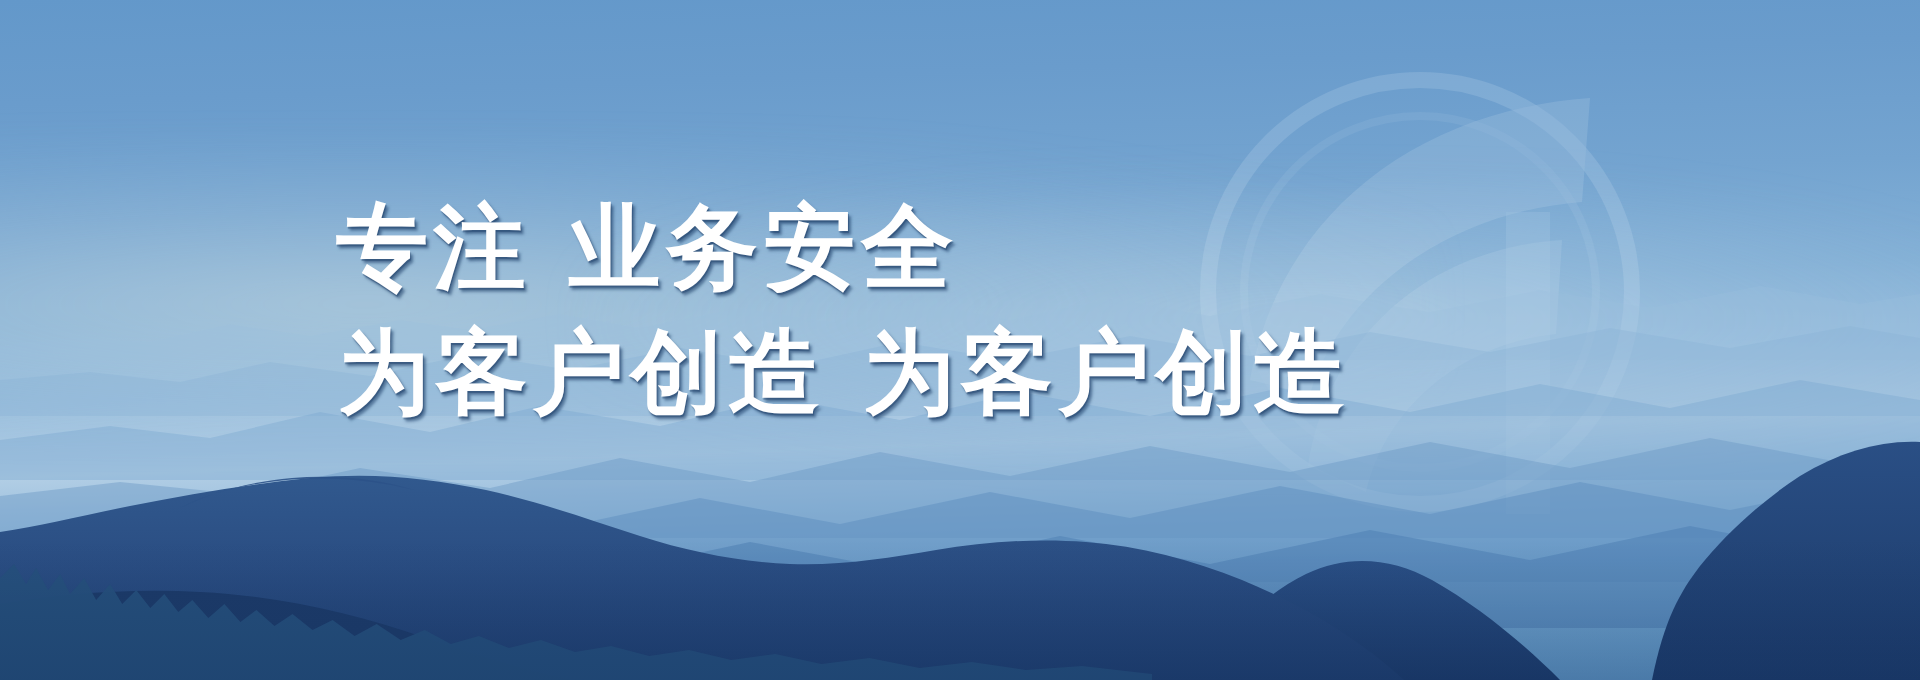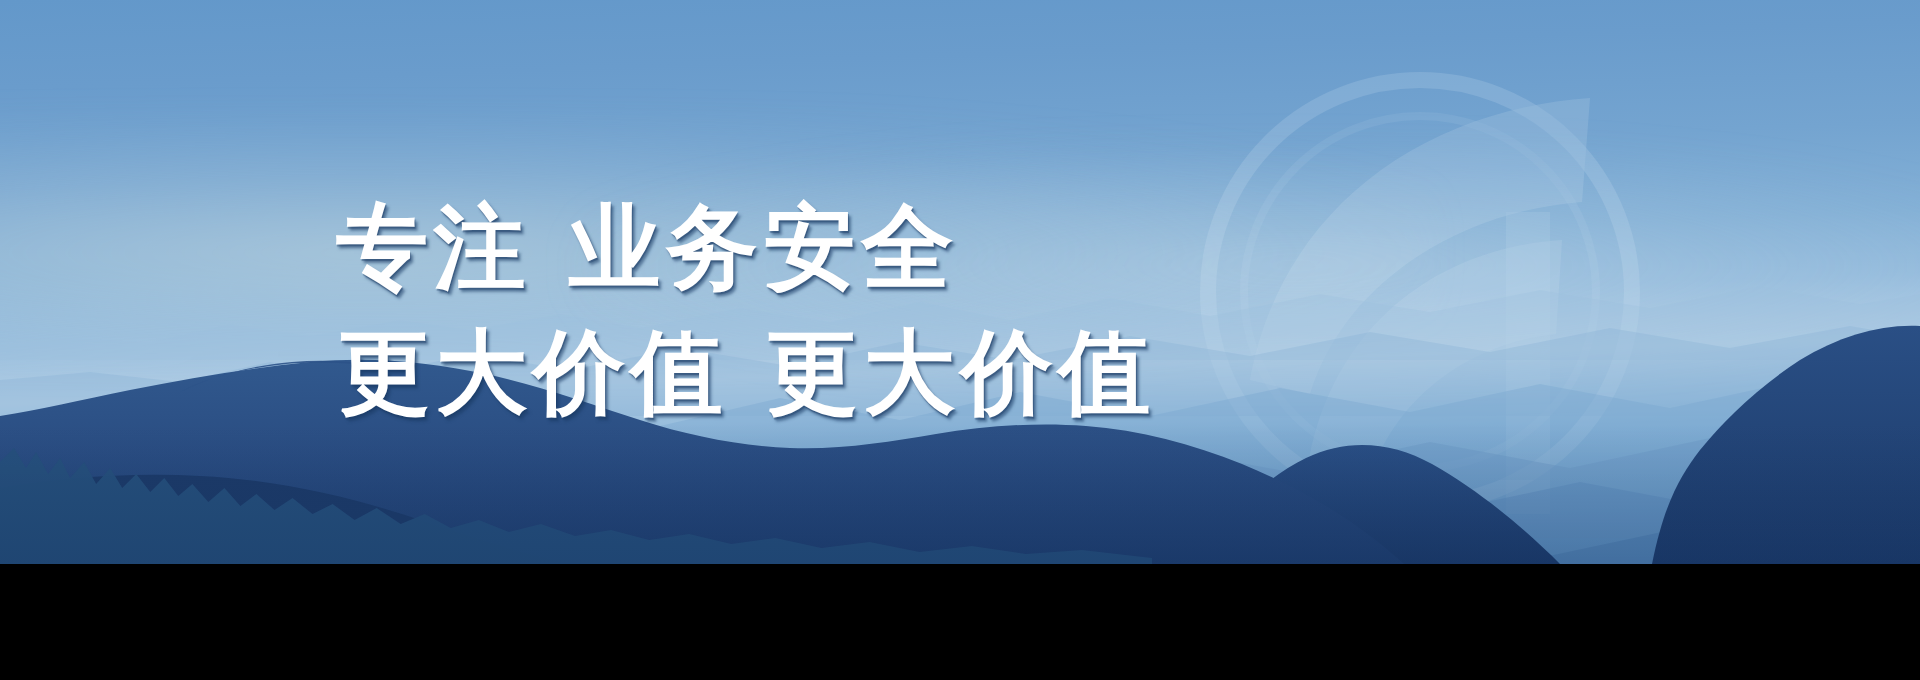--- a/index.html
+++ b/index.html
@@ -6,21 +6,21 @@
   html, body {
     margin: 0;
     padding: 0;
     background: #000;
   }
   * { box-sizing: border-box; }
 
   .banner {
     position: relative;
     width: 1920px;
-    height: 564px;
+    height: 680px;
     overflow: hidden;
     font-family: "Liberation Sans", "DejaVu Sans", sans-serif;
     background: #6ba0cf;
   }
 
   
   .sky {
     position: absolute;
     inset: 0;
     background: linear-gradient(
@@ -258,16 +258,16 @@
                  L610,96 L648,106 L688,100 L730,110 L774,104 L820,114 L868,108
                  L918,118 L970,112 L1024,120 L1080,116 L1150,124 L1150,130 Z"></path>
       </g>
     </svg>
   </div>
 
   <div class="bottom-shade"></div>
 
   <div class="headline">
     <div class="hl-line hl-line-1">专注 业务安全</div>
-    <div class="hl-line hl-line-2">更大价值 更大价值</div>
+    <div class="hl-line hl-line-2">为客户创造 为客户创造</div>
   </div>
 
 </div>
 
 </body></html>

